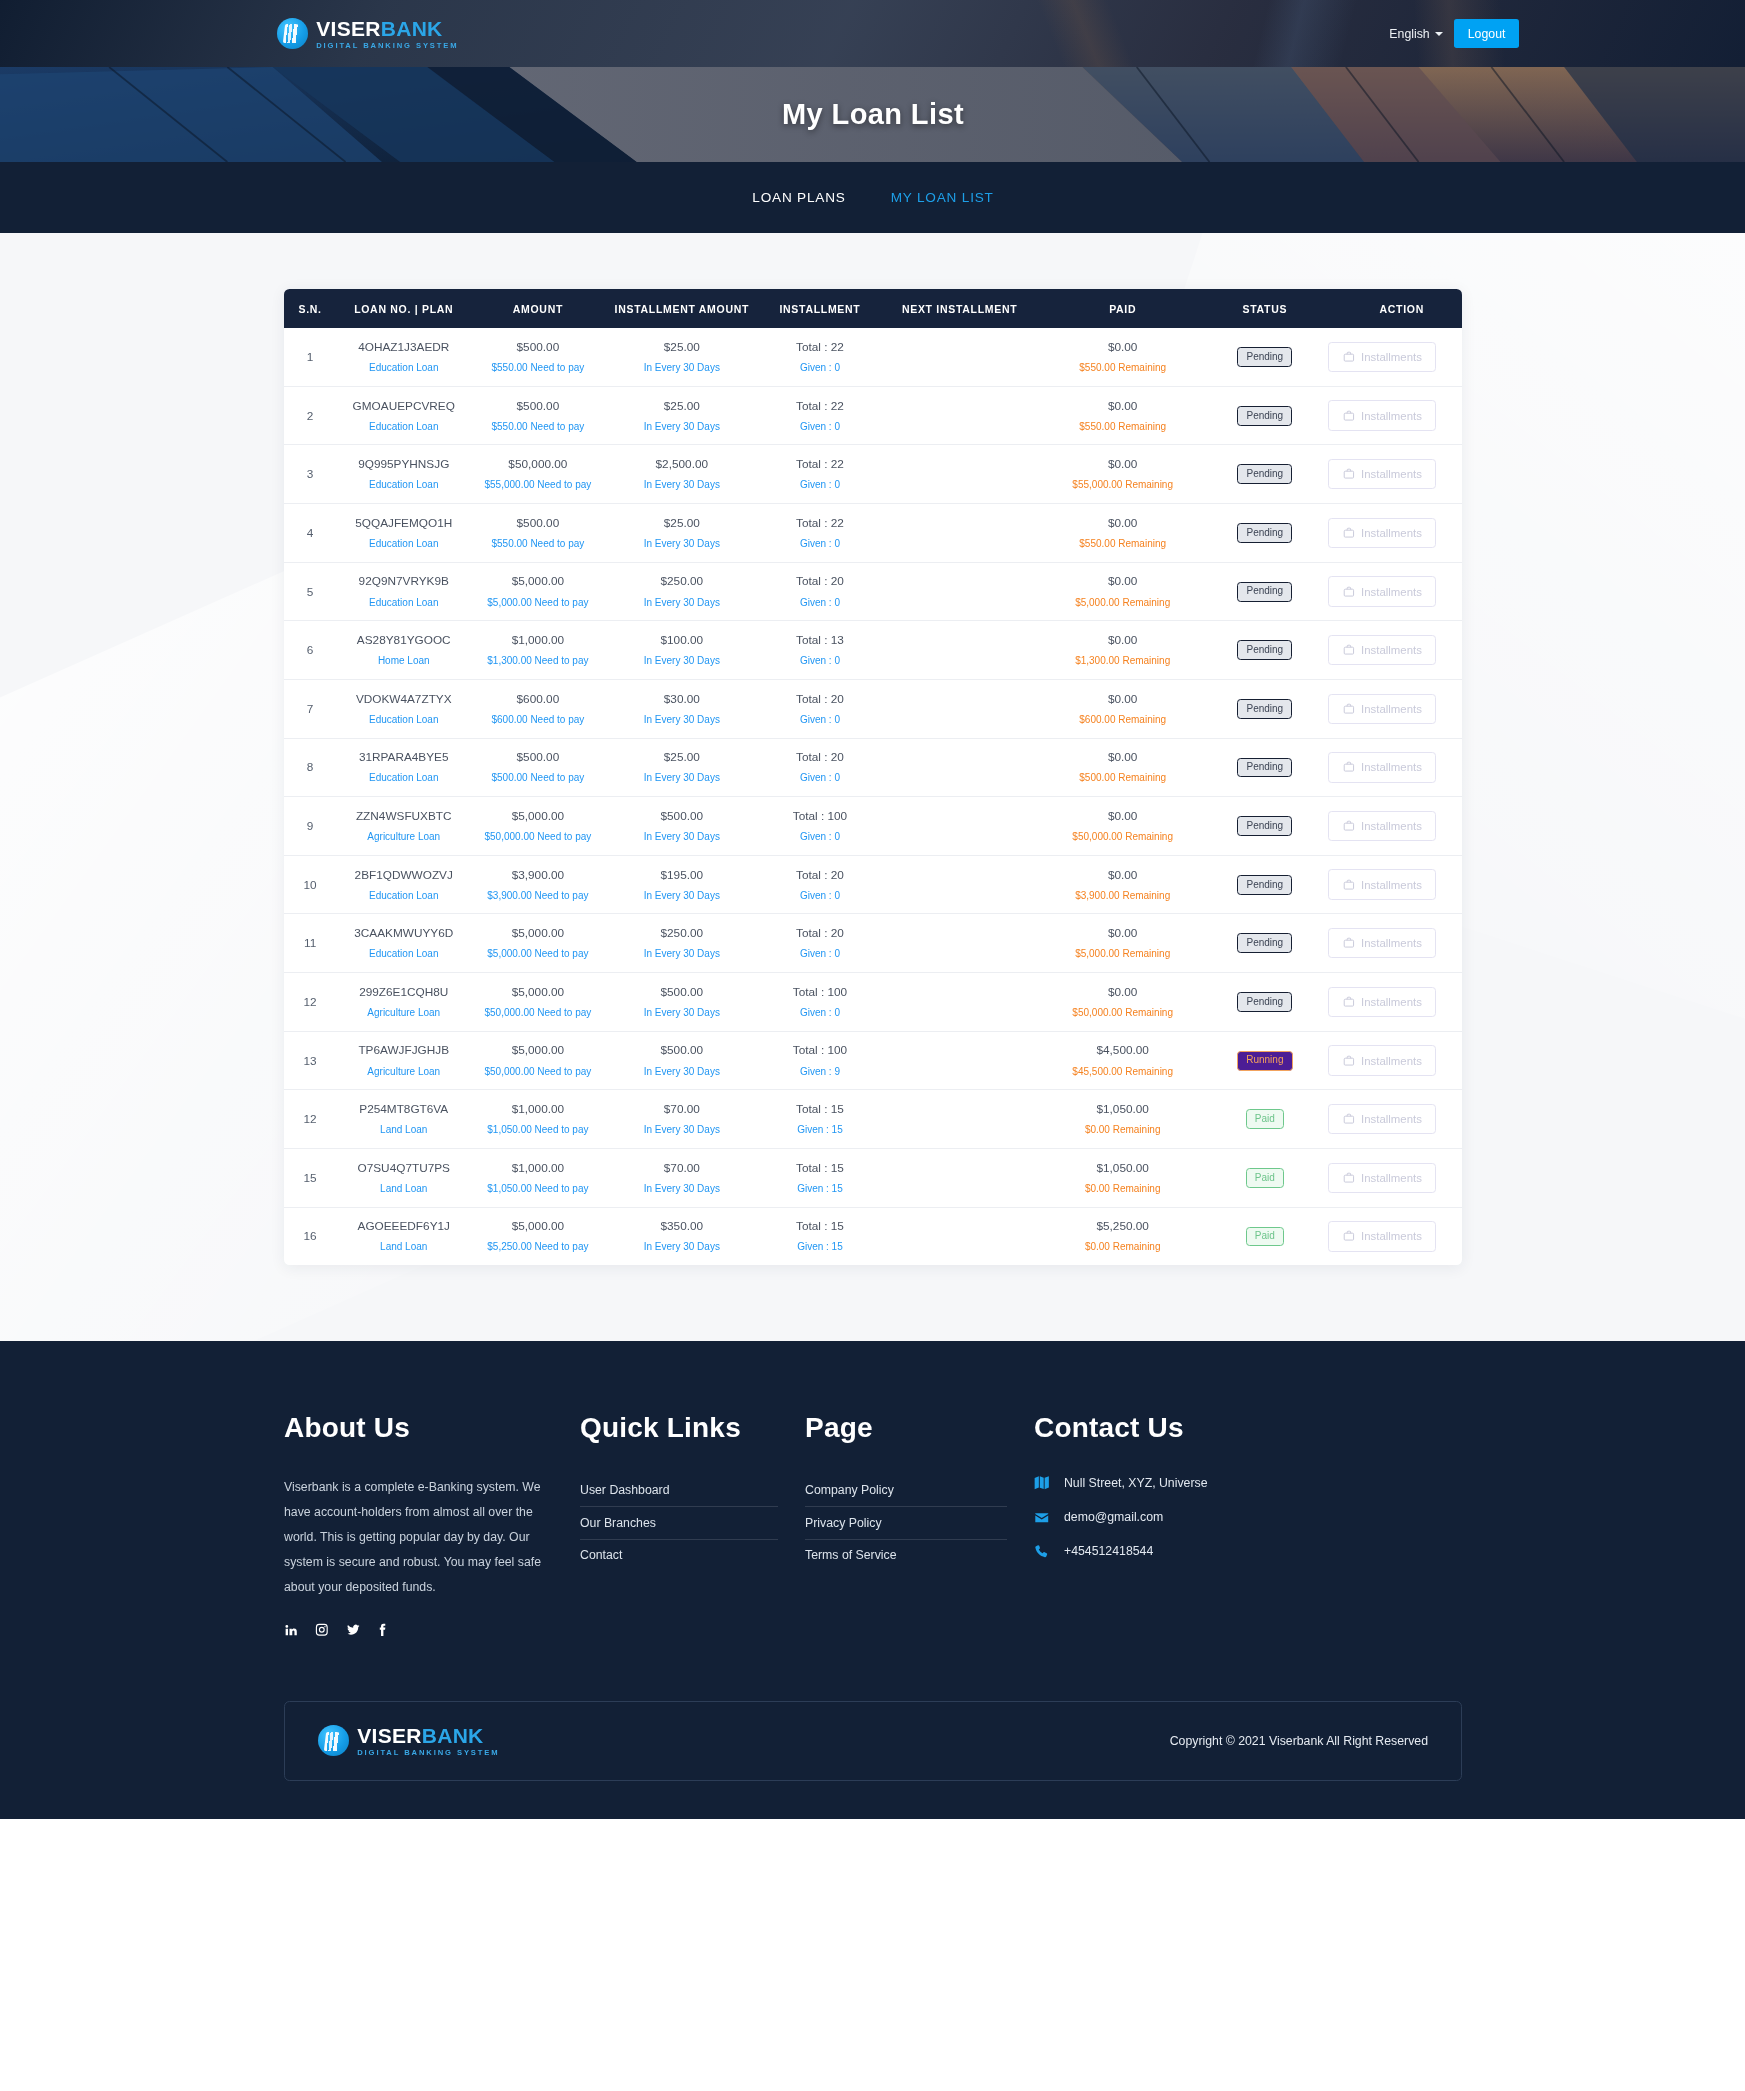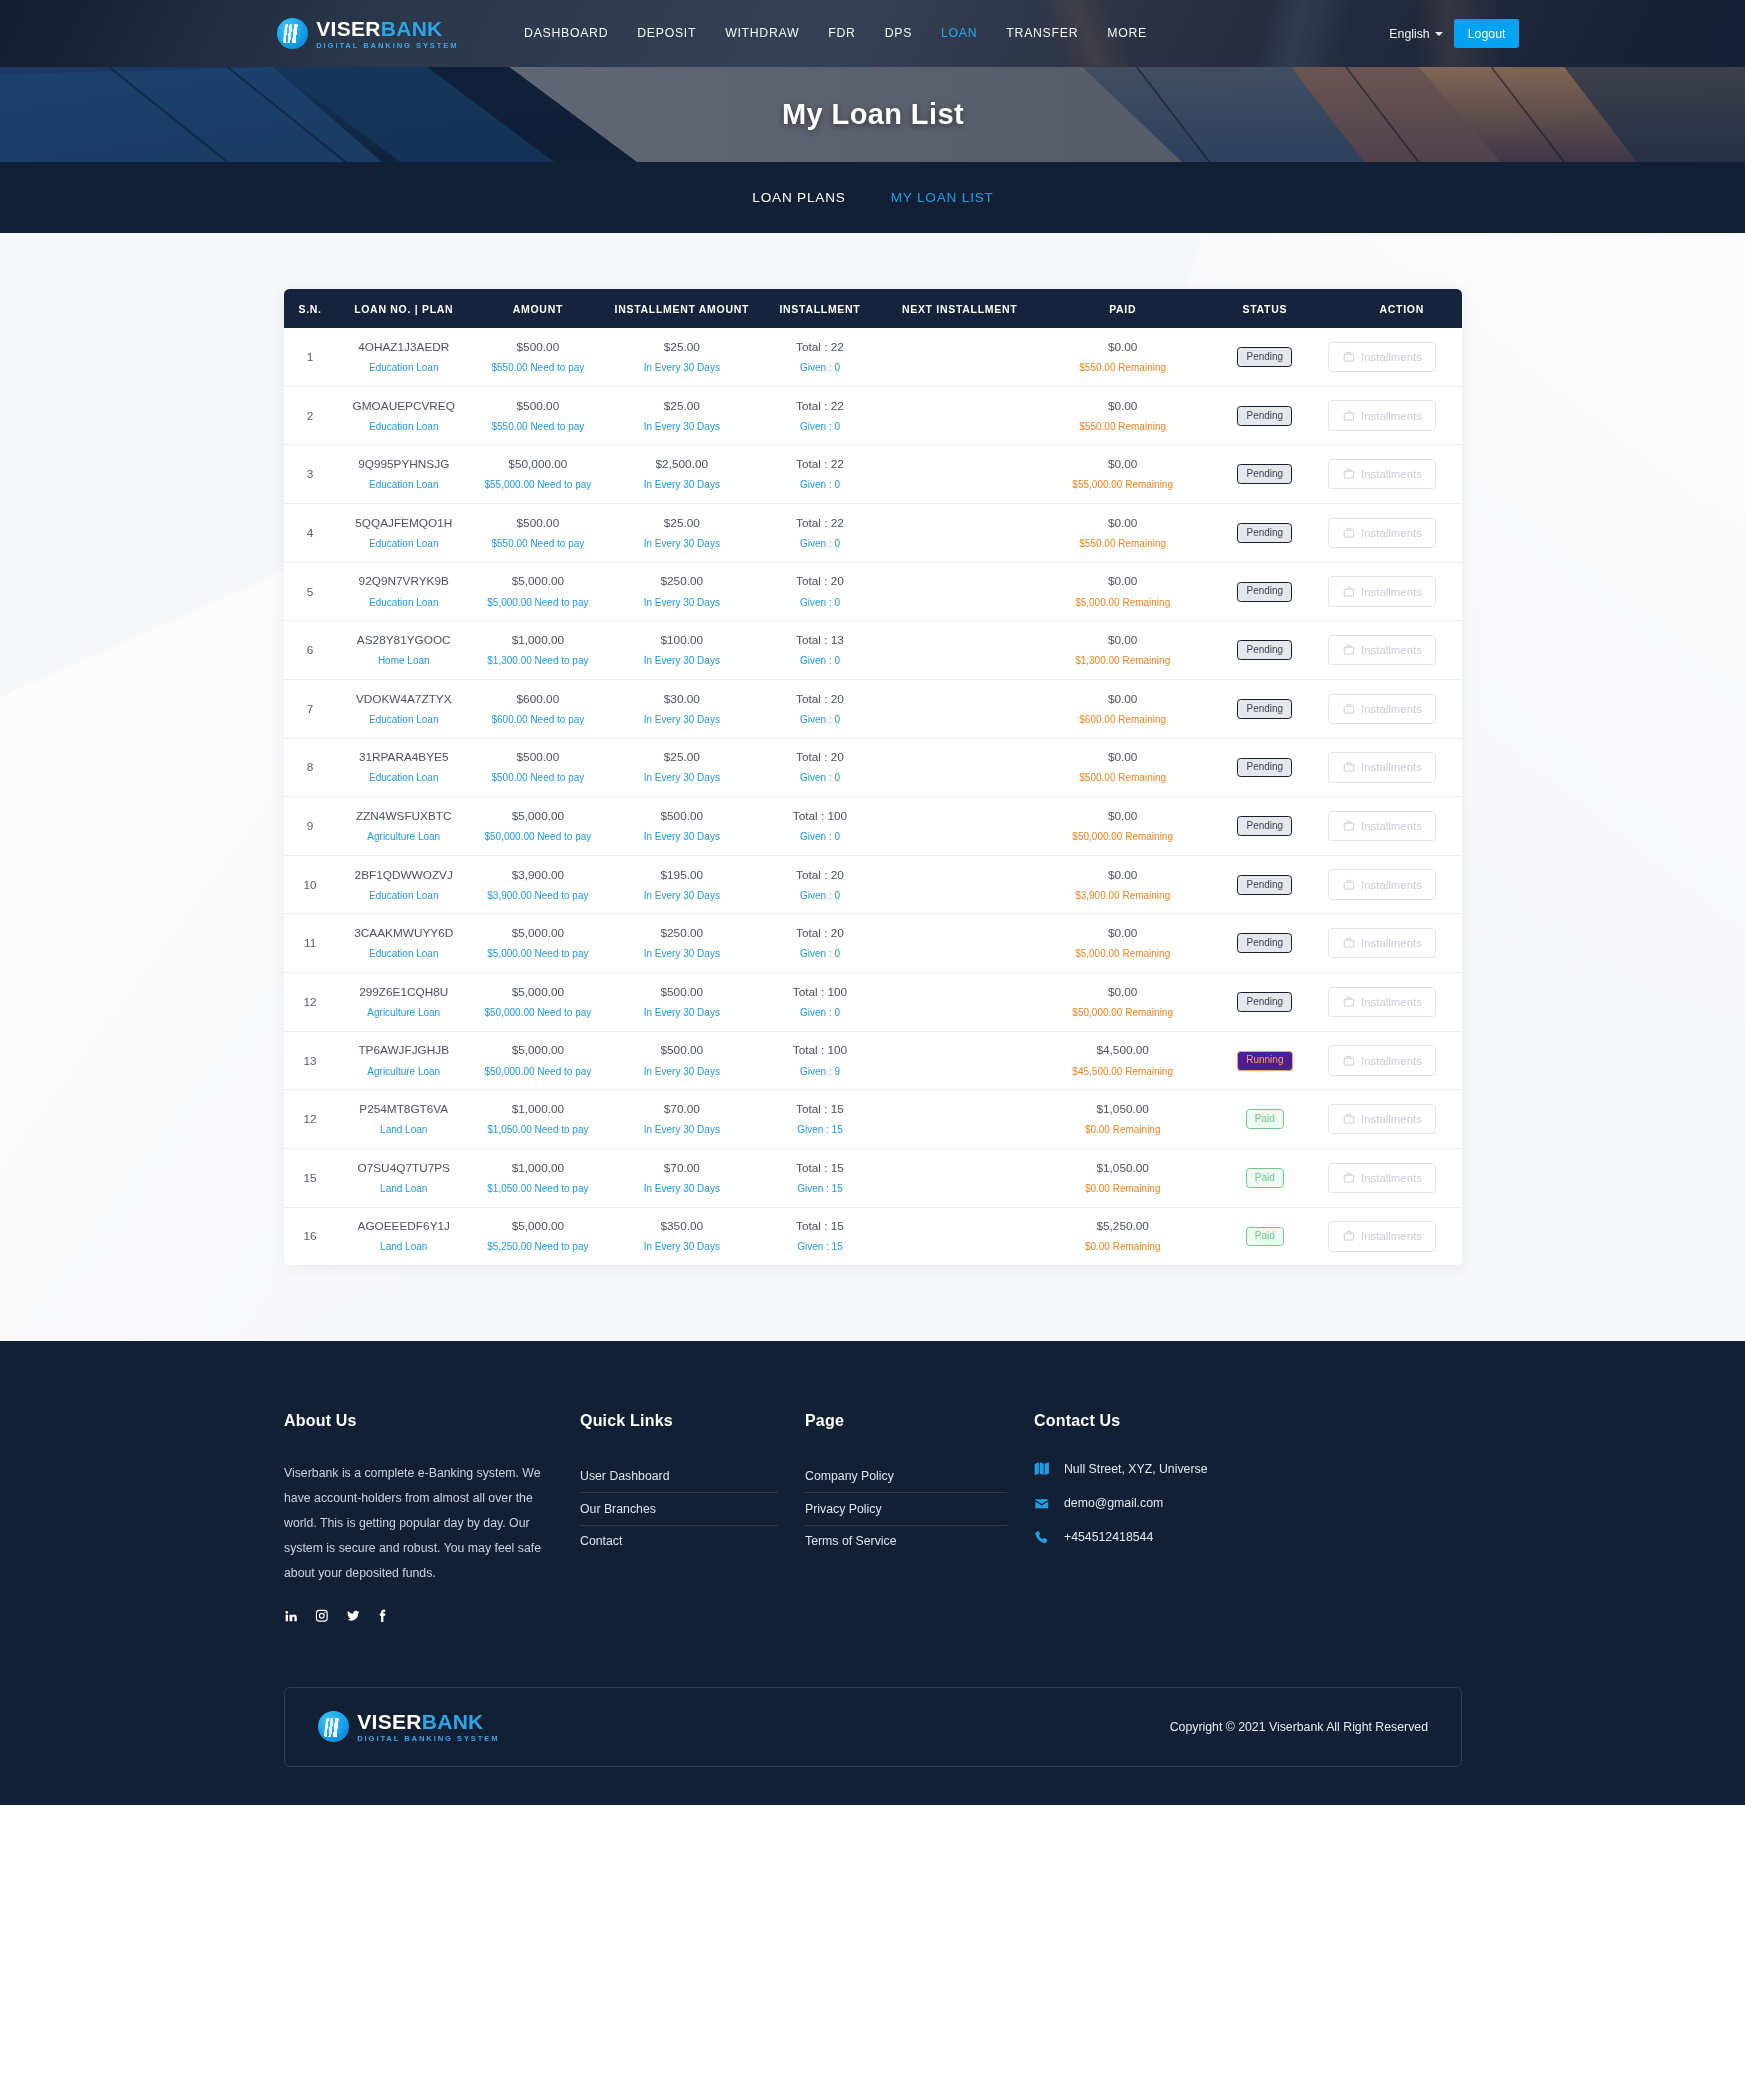--- a/index.html
+++ b/index.html
@@ -210,21 +210,21 @@
     background: #122036;
     padding: 71px 0 0;
   }
   .fcols {
     width: 1178px; margin: 0 auto;
     display: grid;
     grid-template-columns: 269px 198px 202px auto;
     gap: 0 27px;
   }
   .fcol h3 {
-    color: #ffffff; font-size: 16px; font-weight: bold;
+    color: #ffffff; font-size: 28px; font-weight: bold;
     letter-spacing: 0.2px; margin-bottom: 31px;
   }
   .fabout p {
     color: #c9d2dd; font-size: 12.3px; line-height: 2.02;
   }
   .social { display: flex; gap: 17.3px; margin-top: 23.6px; }
   .social a { color: #ffffff; display: block; line-height: 0; }
   .social svg { display: block; }
 
   .flinks a {
@@ -255,30 +255,20 @@
     <div class="logo">
       <div class="logo-mark"></div>
       <div class="logo-text">
         <div class="logo-title">
           <span class="w1">VISER</span><span class="w2">BANK</span>
         </div>
         <div class="logo-sub">DIGITAL BANKING SYSTEM</div>
       </div>
     </div>
 
-    <nav class="mainnav" id="mainnav">
-        <a href="#">DASHBOARD</a>
-        <a href="#">DEPOSIT</a>
-        <a href="#">WITHDRAW</a>
-        <a href="#">FDR</a>
-        <a href="#">DPS</a>
-        <a href="#" class="active">LOAN</a>
-        <a href="#">TRANSFER</a>
-        <a href="#">MORE</a>
-      </nav>
 
     <div class="topright">
       <div class="lang">
         <span>English</span>
         <i class="chev"></i>
       </div>
       <button class="logout-btn">Logout</button>
     </div>
   </div>
 </div>

